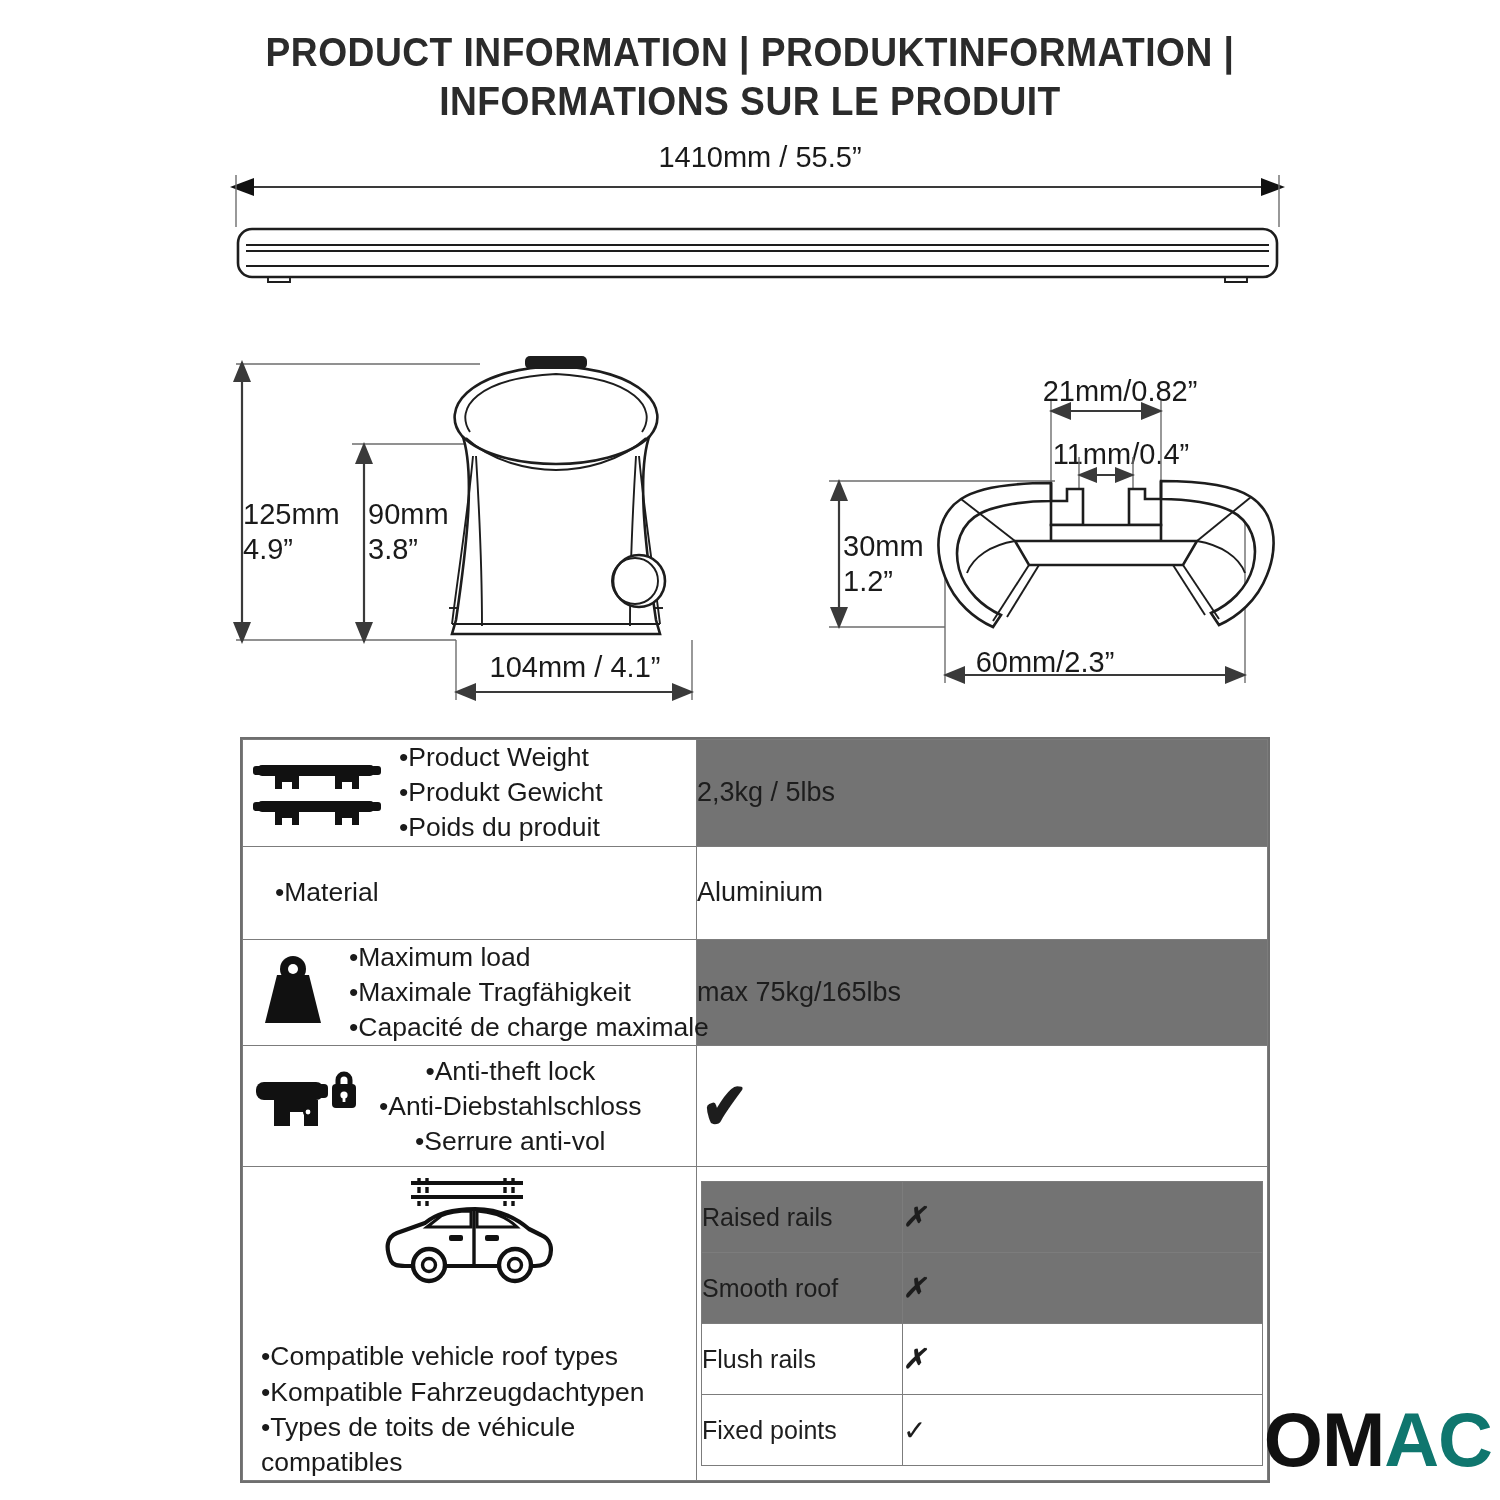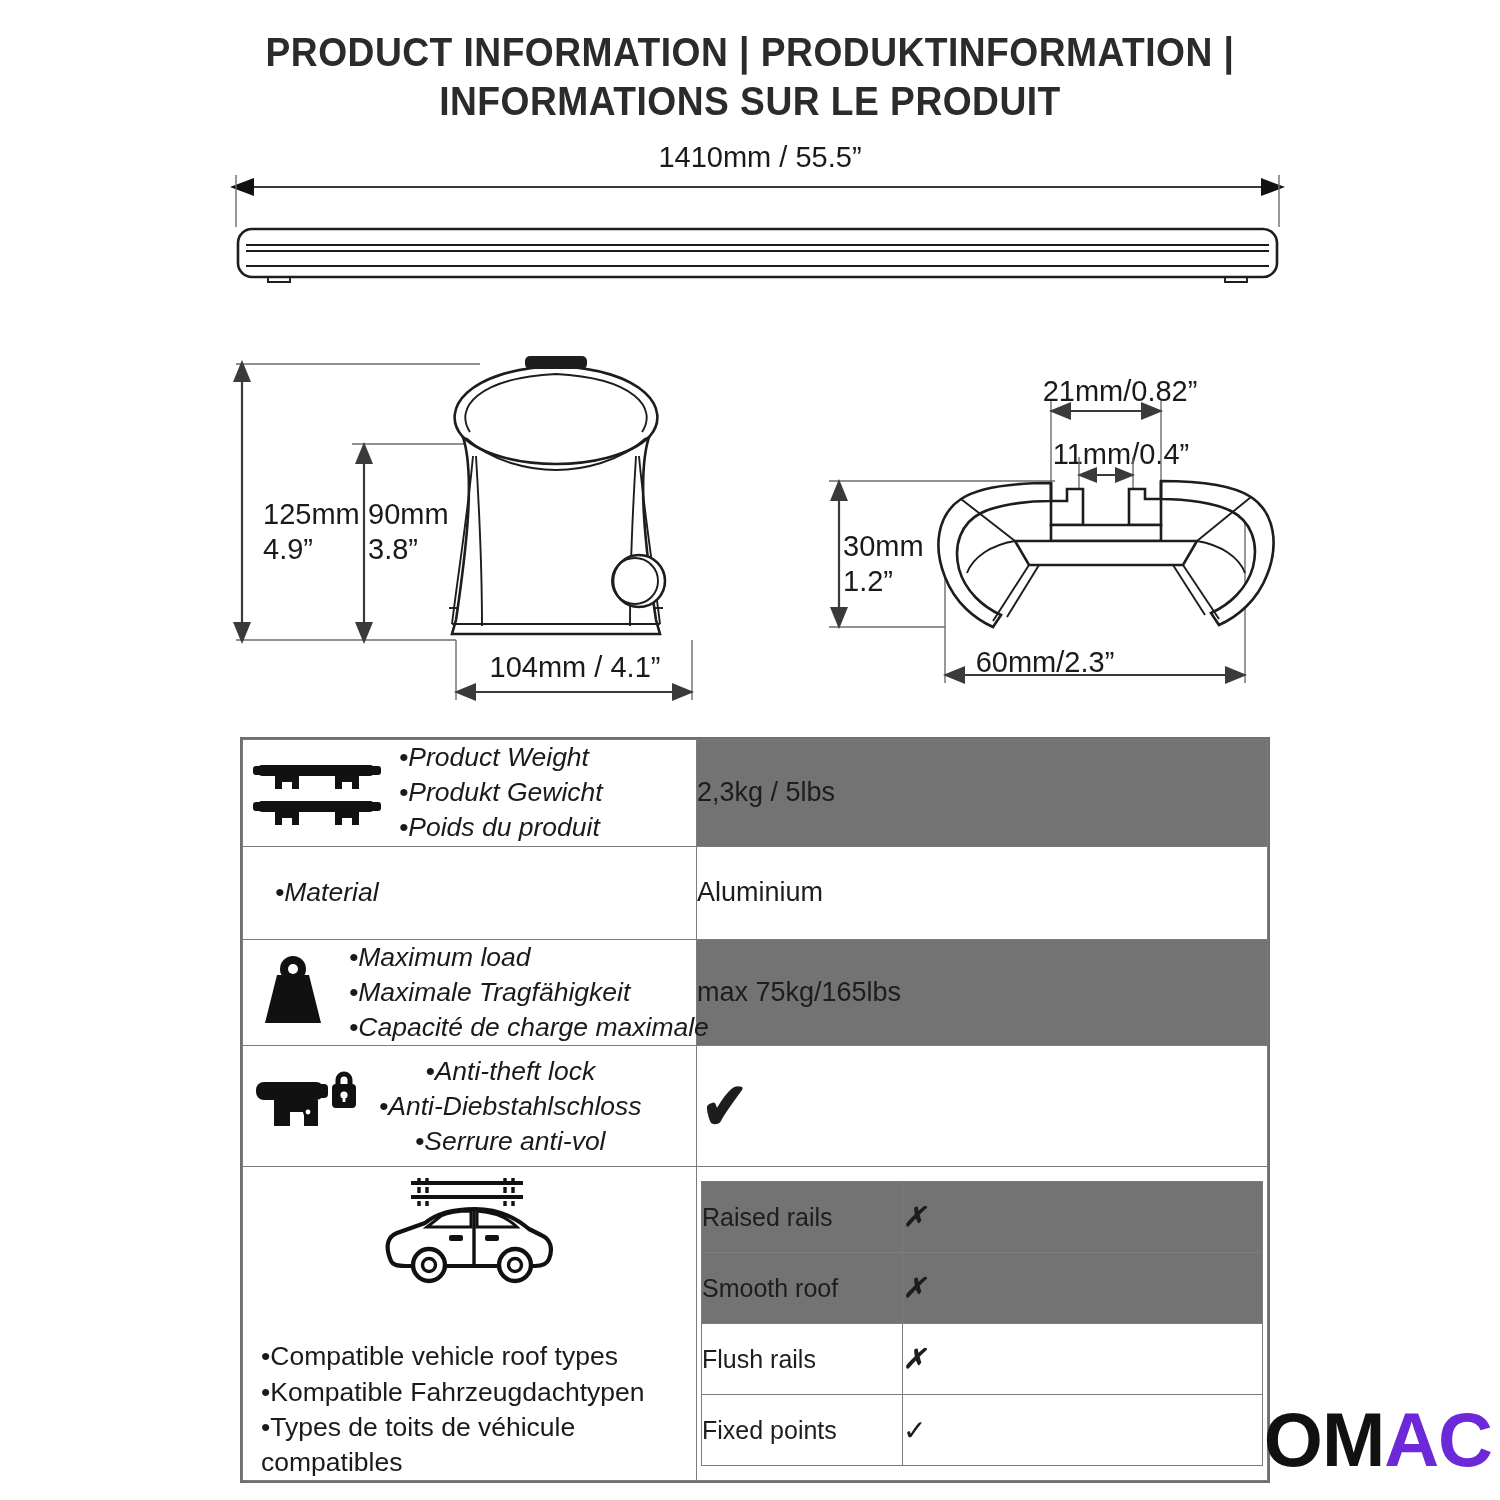--- a/index.html
+++ b/index.html
@@ -83,21 +83,20 @@
   }
   .label-icon {
     flex: 0 0 auto;
     width: 150px;
     display: flex; justify-content: center; align-items: center;
   }
   .label-texts {
     font-size: 26.5px;
     line-height: 1.33;
     white-space: nowrap;
-    font-style: italic;
   }
 
   
   .roof-label-cell {
     padding: 16px 6px 16px 10px;
     text-align: left;
   }
   .roof-icon-wrap { text-align: center; margin-bottom: 8px; }
   .roof-texts {
     font-size: 26.5px; line-height: 1.33;
@@ -127,21 +126,21 @@
   
   #logo {
     position: absolute;
     right: 8px; bottom: 22px;
     font-size: 76px;
     font-weight: bold;
     letter-spacing: -1px;
     line-height: 1;
   }
   #logo .om { color: #111111; }
-  #logo .ac { color: #6d28d9; }
+  #logo .ac { color: #0f766e; }
 </style>
 </head>
 <body>
 
 <div id="page">
 
   <div class="title-block">
     <div class="title-line">PRODUCT INFORMATION | PRODUKTINFORMATION |</div>
     <div class="title-line">INFORMATIONS SUR LE PRODUIT</div>
   </div>
@@ -159,21 +158,21 @@
 
     <rect class="prod" x="8" y="64" width="1039" height="48" rx="14" ry="14"></rect>
     <line class="prod2" x1="16" y1="80" x2="1039" y2="80"></line>
     <line class="prod2" x1="16" y1="86" x2="1039" y2="86"></line>
     <line class="prod2" x1="16" y1="101" x2="1039" y2="101"></line>
 
     <path class="prod2" d="M38 112 l0 5 l22 0 l0 -5"></path>
     <path class="prod2" d="M995 112 l0 5 l22 0 l0 -5"></path>
   </svg>
 
-  <div class="dim" style="left:243px; top:497px; width:140px;margin-left:20px;">125mm<br>4.9”</div>
+  <div class="dim" style="left:243px; top:497px; width:140px;">125mm<br>4.9”</div>
   <div class="dim" style="left:368px; top:497px; width:130px;">90mm<br>3.8”</div>
   <div class="dim c" style="left:430px; top:650px; width:290px;">104mm / 4.1”</div>
 
   <svg class="draw" style="left:230px; top:352px; width:480px; height:350px;" viewBox="0 0 480 350">
 
     <line class="thin" x1="6" y1="12" x2="250" y2="12"></line>
     <line class="thin" x1="6" y1="288" x2="226" y2="288"></line>
     <line class="thin" x1="122" y1="92" x2="300" y2="92"></line>
 
     <line class="arw" x1="12" y1="22" x2="12" y2="278"></line>

